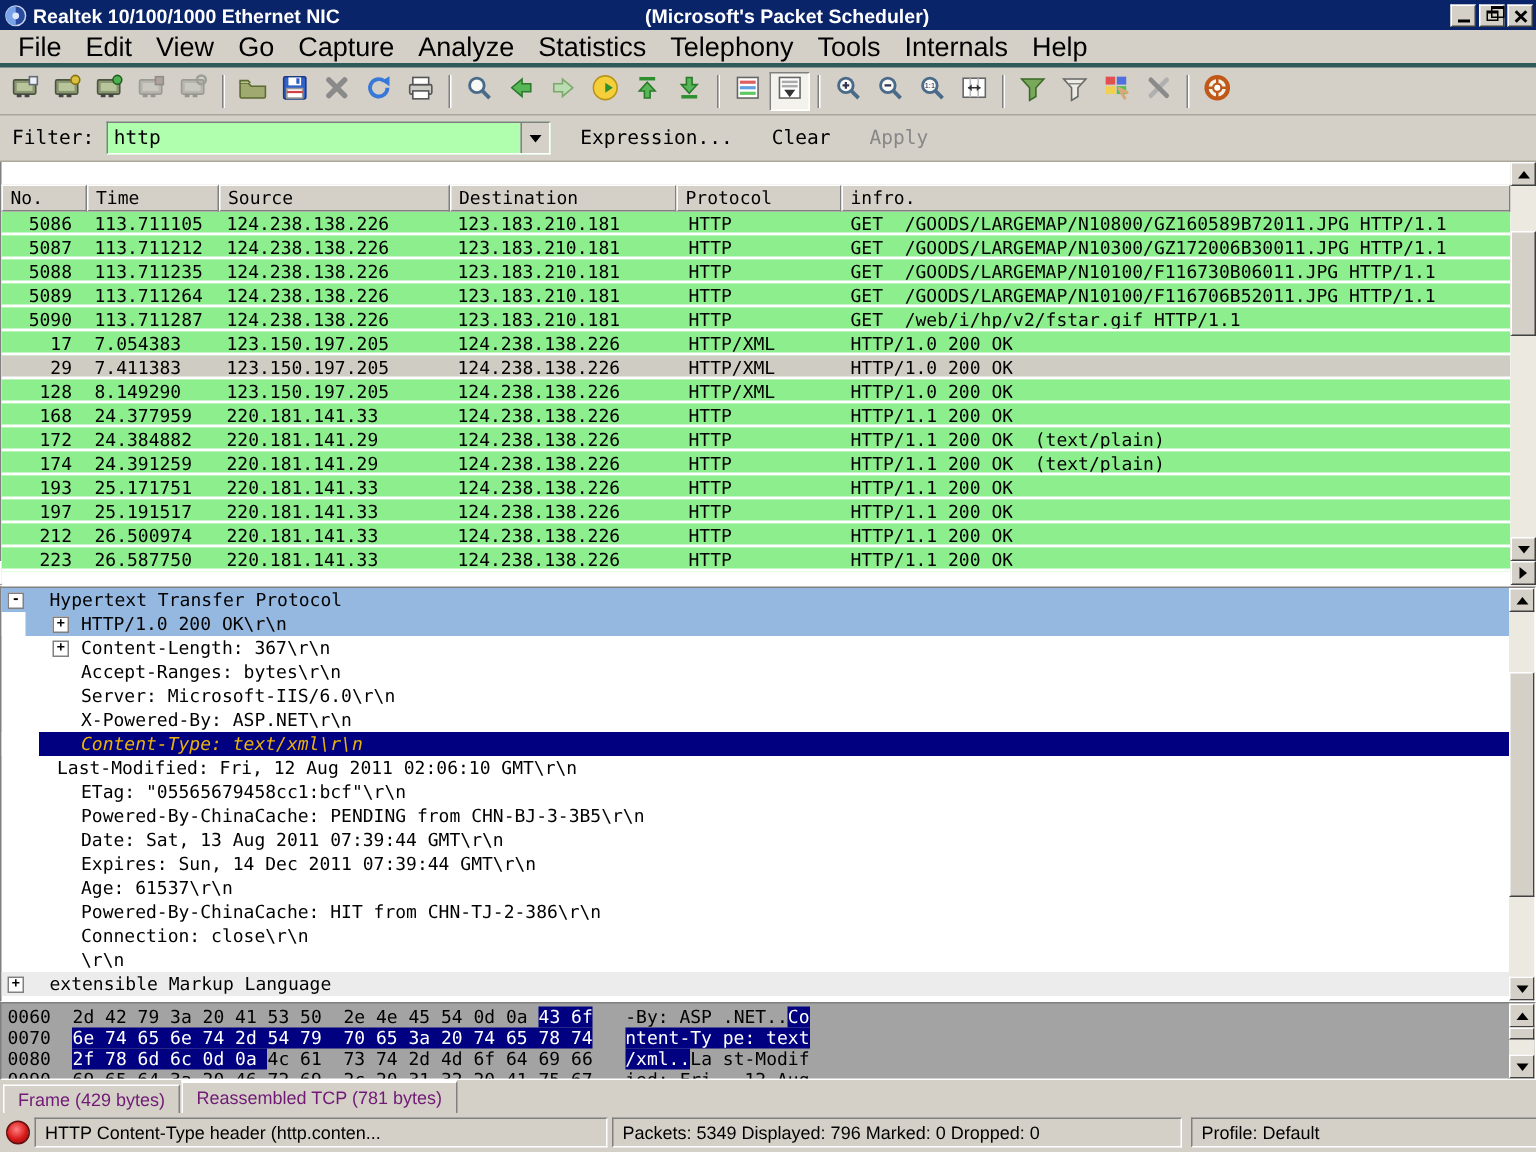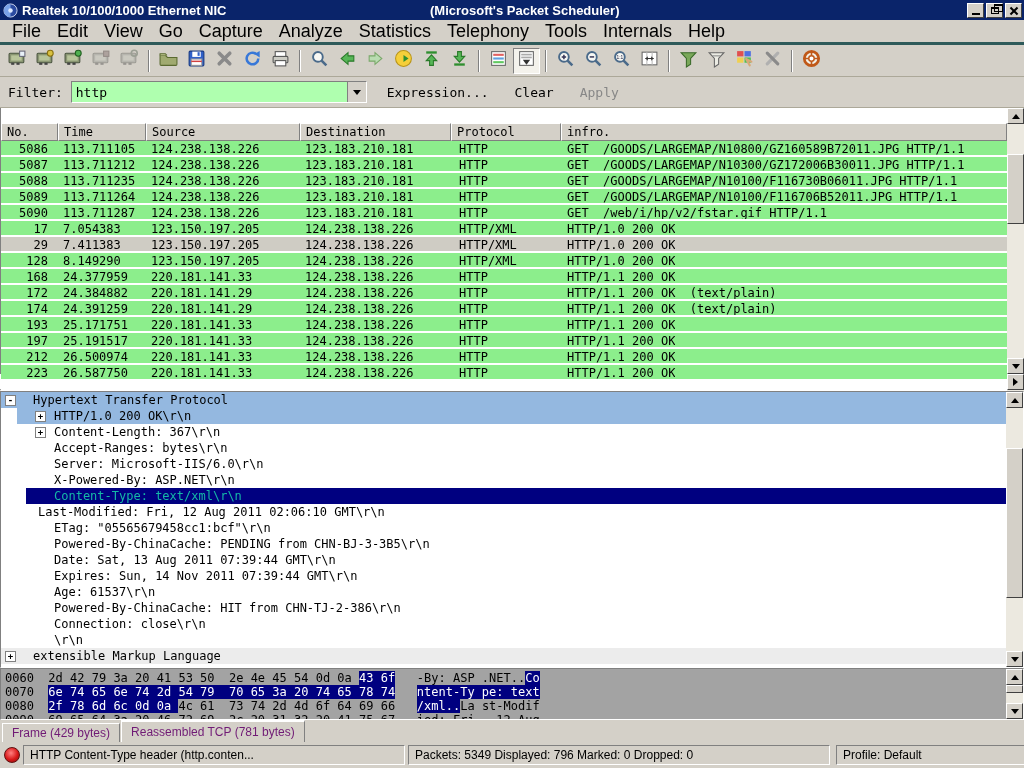--- a/index.html
+++ b/index.html
@@ -72,21 +72,21 @@
   .tri-lf { width:0; height:0; border-top:4px solid transparent; border-bottom:4px solid transparent; border-right:5px solid #000; }
   .tri-rt { width:0; height:0; border-top:4px solid transparent; border-bottom:4px solid transparent; border-left:5px solid #000; }
 
   
   .details { height:277px; background:#fff; border:1px solid #808080; border-bottom-color:#fff; border-right-color:#fff; position:relative; flex:none; overflow:hidden; }
   .drows { margin-right:17px; }
   .drow { display:flex; height:16px; font-family:"DejaVu Sans Mono",monospace; font-size:12px; align-items:center; }
   .dspacer { height:100%; background:#fff; flex:none; }
   .dband { display:flex; align-items:center; flex:1; height:100%; white-space:pre; }
   .hl-blue { background:#94b8e0; }
-  .hl-navy { background:#000080; color:#14b8a6; }
+  .hl-navy { background:#000080; color:#eab308;font-style:italic; }
   .hl-gray { background:#ececec; }
   .exp { width:11px; height:11px; border:1px solid #808080; background:#fff; color:#000; display:inline-flex; align-items:center; justify-content:center;
          font:bold 9px/1 "DejaVu Sans Mono",monospace; flex:none; }
   .expgap { flex:none; display:inline-block; }
   .dtext { white-space:pre; }
 
   
   .hexpane { height:52px; background:#a3a3a3; border:1px solid #808080; border-bottom-color:#fff; border-right-color:#fff; position:relative; flex:none; overflow:hidden; margin-top:0; }
   .hexrows { margin-right:17px; padding:2px 0 0 4px; overflow:hidden; height:100%; }
   .hexrow { font-family:"DejaVu Sans Mono",monospace; font-size:12px; line-height:14px; white-space:pre; }
@@ -96,21 +96,21 @@
   .tabsrow { height:22px; display:flex; align-items:flex-end; padding-left:2px; flex:none; }
   .tab { font-size:12px; padding:2px 9px 3px 9px; background:#d4d0c8; border-top:1px solid #fff; border-left:1px solid #fff; border-right:1px solid #808080;
          margin-right:1px; color:#701a75; height:19px; }
   .tab.active { height:22px; border-top:2px solid #fff; z-index:2; padding-top:3px; }
 
   
   .statusbar { height:26px; display:flex; align-items:center; padding:2px 2px 2px 4px; gap:3px; flex:none; font-size:12px; }
   .expertball { width:16px; height:16px; border-radius:50%; background:radial-gradient(circle at 6px 5px,#ff8080,#d81818 55%,#801010); border:1px solid #601010; flex:none; }
   .ssection { height:20px; border:1px solid #808080; border-bottom-color:#fff; border-right-color:#fff; display:flex; align-items:center; padding:0 6px; white-space:nowrap; overflow:hidden; }
   .s-left { width:382px; flex:none; }
-  .s-mid { width:422px; flex:none; }
+  .s-mid { width:380px; flex:none; }
   .s-spacer { flex:1; }
   .s-right { width:240px; flex:none; }
   .grip { width:14px; height:14px; align-self:flex-end; background:repeating-linear-gradient(135deg,#d4d0c8 0 2px,#808080 2px 3px,#fff 3px 4px); flex:none; }
 </style>
 </head>
 <body>
 
 <div class="window">
 
   <div class="titlebar">
@@ -547,21 +547,21 @@
         <div class="drow">
           <span class="dband" style="padding-left: 34px;"><span class="expgap" style="width: 19px;"></span><span class="dtext">ETag: "05565679458cc1:bcf"\r\n</span></span>
         </div>
         <div class="drow">
           <span class="dband" style="padding-left: 34px;"><span class="expgap" style="width: 19px;"></span><span class="dtext">Powered-By-ChinaCache: PENDING from CHN-BJ-3-3B5\r\n</span></span>
         </div>
         <div class="drow">
           <span class="dband" style="padding-left: 34px;"><span class="expgap" style="width: 19px;"></span><span class="dtext">Date: Sat, 13 Aug 2011 07:39:44 GMT\r\n</span></span>
         </div>
         <div class="drow">
-          <span class="dband" style="padding-left: 34px;"><span class="expgap" style="width: 19px;"></span><span class="dtext">Expires: Sun, 14 Nov 2011 07:39:44 GMT\r\n</span></span>
+          <span class="dband" style="padding-left: 34px;"><span class="expgap" style="width: 19px;"></span><span class="dtext">Expires: Sun, 14 Dec 2011 07:39:44 GMT\r\n</span></span>
         </div>
         <div class="drow">
           <span class="dband" style="padding-left: 34px;"><span class="expgap" style="width: 19px;"></span><span class="dtext">Age: 61537\r\n</span></span>
         </div>
         <div class="drow">
           <span class="dband" style="padding-left: 34px;"><span class="expgap" style="width: 19px;"></span><span class="dtext">Powered-By-ChinaCache: HIT from CHN-TJ-2-386\r\n</span></span>
         </div>
         <div class="drow">
           <span class="dband" style="padding-left: 34px;"><span class="expgap" style="width: 19px;"></span><span class="dtext">Connection: close\r\n</span></span>
         </div>

